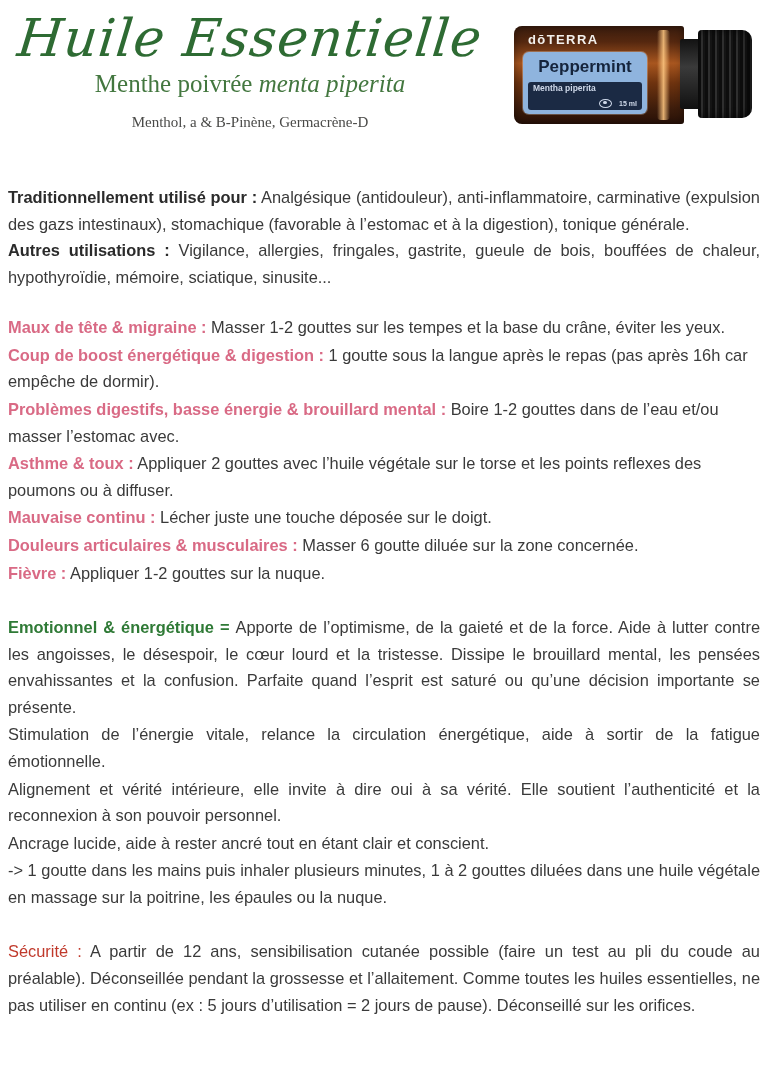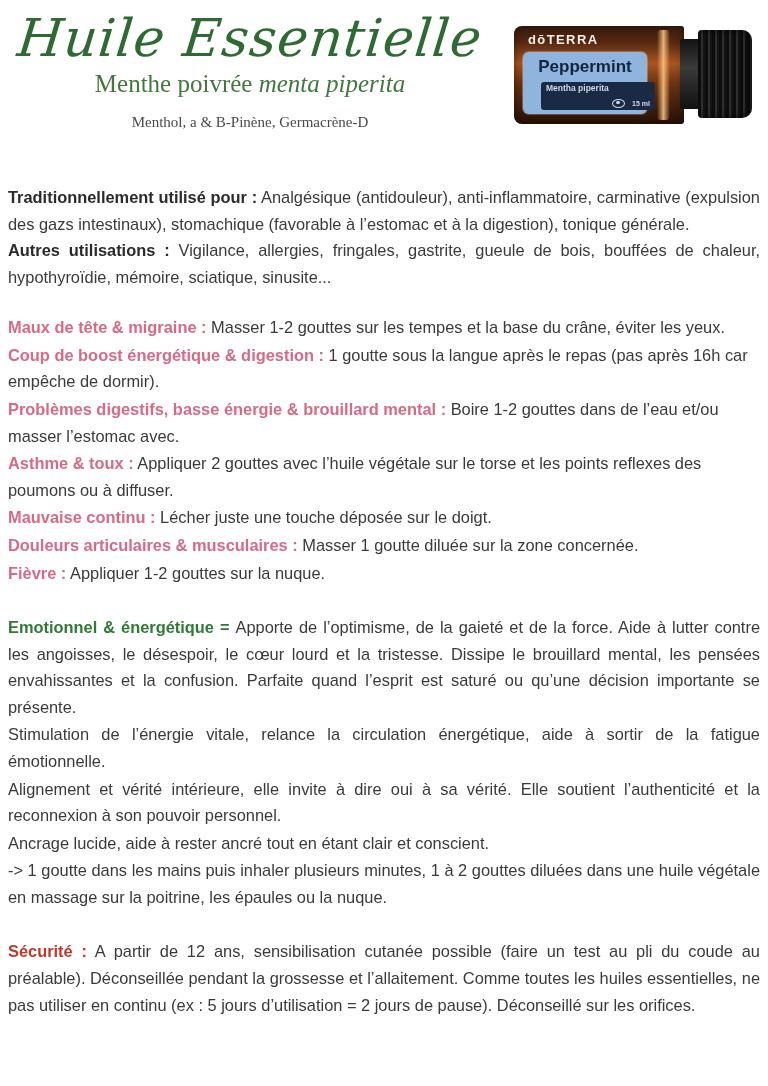--- a/index.html
+++ b/index.html
@@ -128,21 +128,21 @@
     top: 5px;
     width: 124px;
     text-align: center;
     font-size: 17px;
     font-weight: 700;
     color: #15243c;
     font-family: "Liberation Sans", sans-serif;
   }
   .label-dark {
     position: absolute;
-    left: 18px;
+    left: 5px;
     top: 30px;
     width: 114px;
     height: 28px;
     background: #1b2a44;
     border-radius: 3px;
   }
   .label-latin {
     position: absolute;
     left: 5px;
     top: 2px;
@@ -226,21 +226,21 @@
   }
   .lbl-pink {
     font-weight: 700;
     color: #d96a85;
   }
   .lbl-green {
     font-weight: 700;
     color: #2f7a36;
   }
   .lbl-red {
-    font-weight: 700;
+    font-weight: 400;
     color: #c0392b;
   }
 
   .block-intro { margin-top: 14px; }
   .block-uses  { margin-top: 24px; }
   .block-emo   { margin-top: 28px; }
   .block-safety{ margin-top: 28px; }
 
   .block-uses .para { margin-bottom: 1px; }
   .block-emo .para  { margin-bottom: 1px; }
@@ -282,21 +282,21 @@
       <p class="para"><span class="lbl-bold">Traditionnellement utilisé pour :</span><span> Analgésique (antidouleur), anti-inflammatoire, carminative (expulsion des gazs intestinaux), stomachique (favorable à l’estomac et à la digestion), tonique générale.</span></p>
       <p class="para"><span class="lbl-bold">Autres utilisations :</span><span> Vigilance, allergies, fringales, gastrite, gueule de bois, bouffées de chaleur, hypothyroïdie, mémoire, sciatique, sinusite...</span></p>
     </div>
 
     <div class="block-uses">
       <p class="para left"><span class="lbl-pink">Maux de tête &amp; migraine :</span><span> Masser 1-2 gouttes sur les tempes et la base du crâne, éviter les yeux.</span></p>
       <p class="para left"><span class="lbl-pink">Coup de boost énergétique &amp; digestion :</span><span> 1 goutte sous la langue après le repas (pas après 16h car empêche de dormir).</span></p>
       <p class="para left"><span class="lbl-pink">Problèmes digestifs, basse énergie &amp; brouillard mental :</span><span> Boire 1-2 gouttes dans de l’eau et/ou masser l’estomac avec.</span></p>
       <p class="para left"><span class="lbl-pink">Asthme &amp; toux :</span><span> Appliquer 2 gouttes avec l’huile végétale sur le torse et les points reflexes des poumons ou à diffuser.</span></p>
       <p class="para left"><span class="lbl-pink">Mauvaise continu :</span><span> Lécher juste une touche déposée sur le doigt.</span></p>
-      <p class="para left"><span class="lbl-pink">Douleurs articulaires &amp; musculaires :</span><span> Masser 1 goutte diluée sur la zone concernée.</span></p>
+      <p class="para left"><span class="lbl-pink">Douleurs articulaires &amp; musculaires :</span><span> Masser 6 goutte diluée sur la zone concernée.</span></p>
       <p class="para left"><span class="lbl-pink">Fièvre :</span><span> Appliquer 1-2 gouttes sur la nuque.</span></p>
     </div>
 
     <div class="block-emo">
       <p class="para"><span class="lbl-green">Emotionnel &amp; énergétique</span><span class="lbl-green"> = </span><span>Apporte de l’optimisme, de la gaieté et de la force. Aide à lutter contre les angoisses, le désespoir, le cœur lourd et la tristesse. Dissipe le brouillard mental, les pensées envahissantes et la confusion. Parfaite quand l’esprit est saturé ou qu’une décision importante se présente.</span></p>
       <p class="para">Stimulation de l’énergie vitale, relance la circulation énergétique, aide à sortir de la fatigue émotionnelle.</p>
       <p class="para">Alignement et vérité intérieure, elle invite à dire oui à sa vérité. Elle soutient l’authenticité et la reconnexion à son pouvoir personnel.</p>
       <p class="para left">Ancrage lucide, aide à rester ancré tout en étant clair et conscient.</p>
       <p class="para">-&gt; 1 goutte dans les mains puis inhaler plusieurs minutes, 1 à 2 gouttes diluées dans une huile végétale en massage sur la poitrine, les épaules ou la nuque.</p>
     </div>

